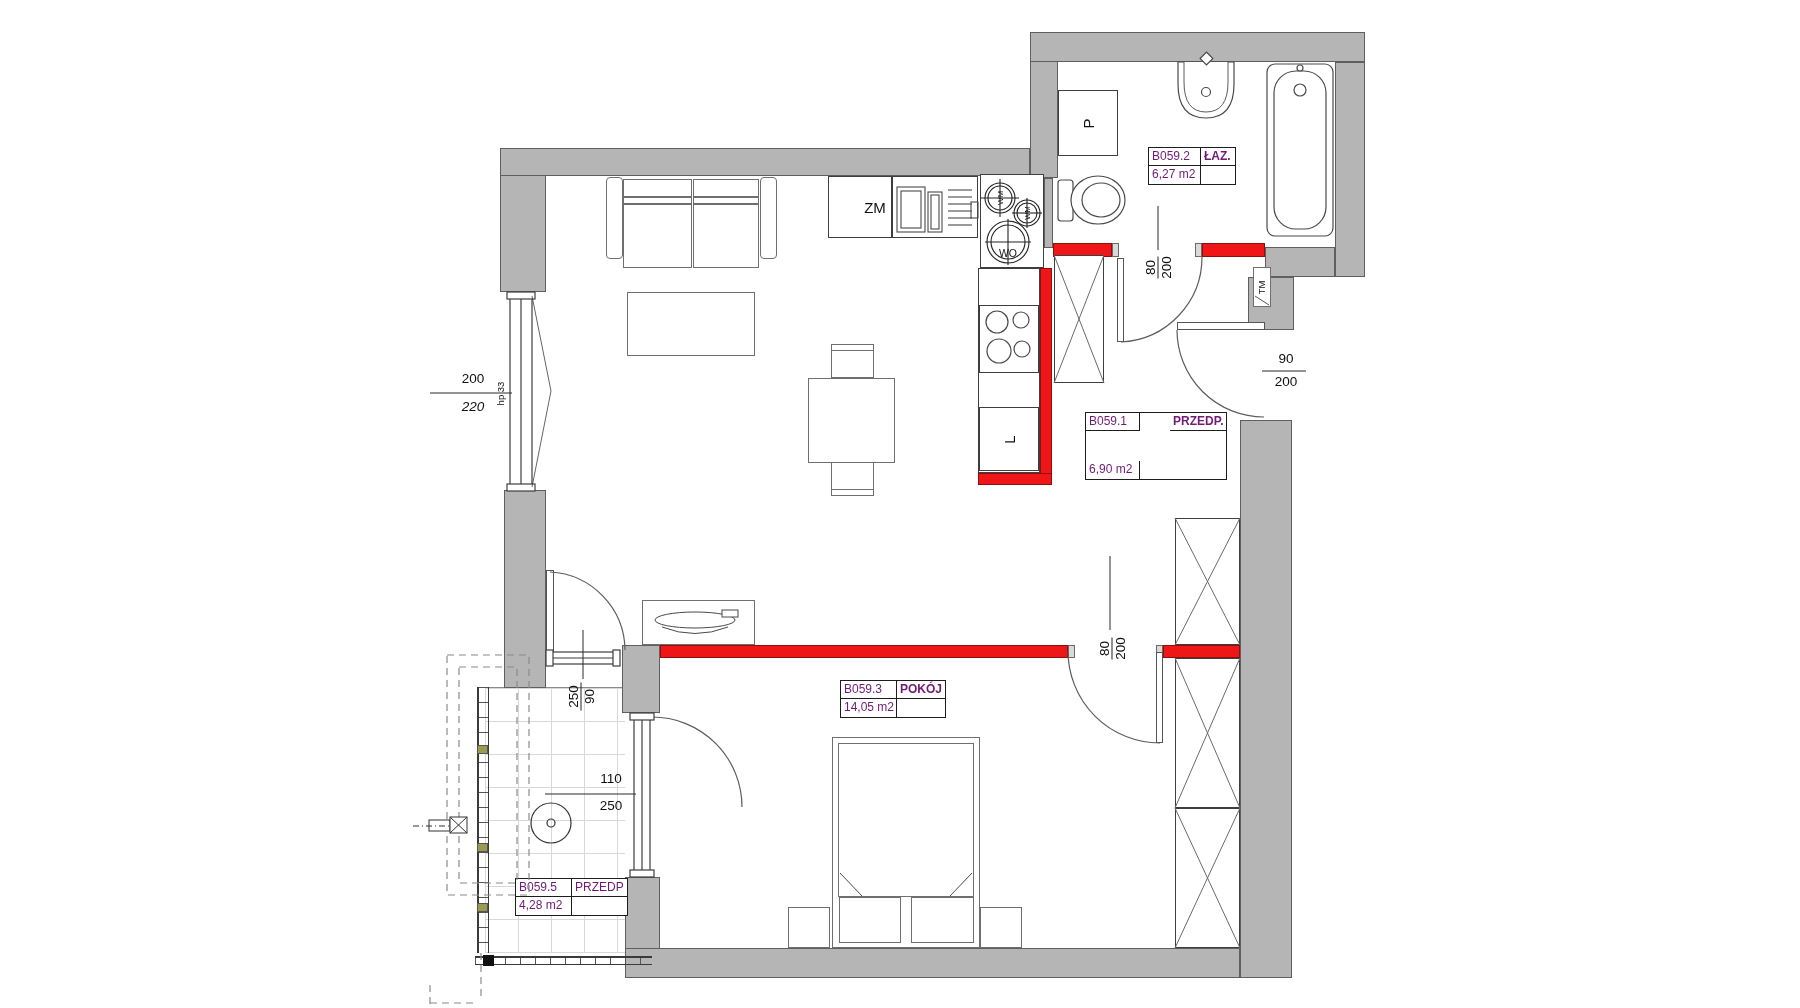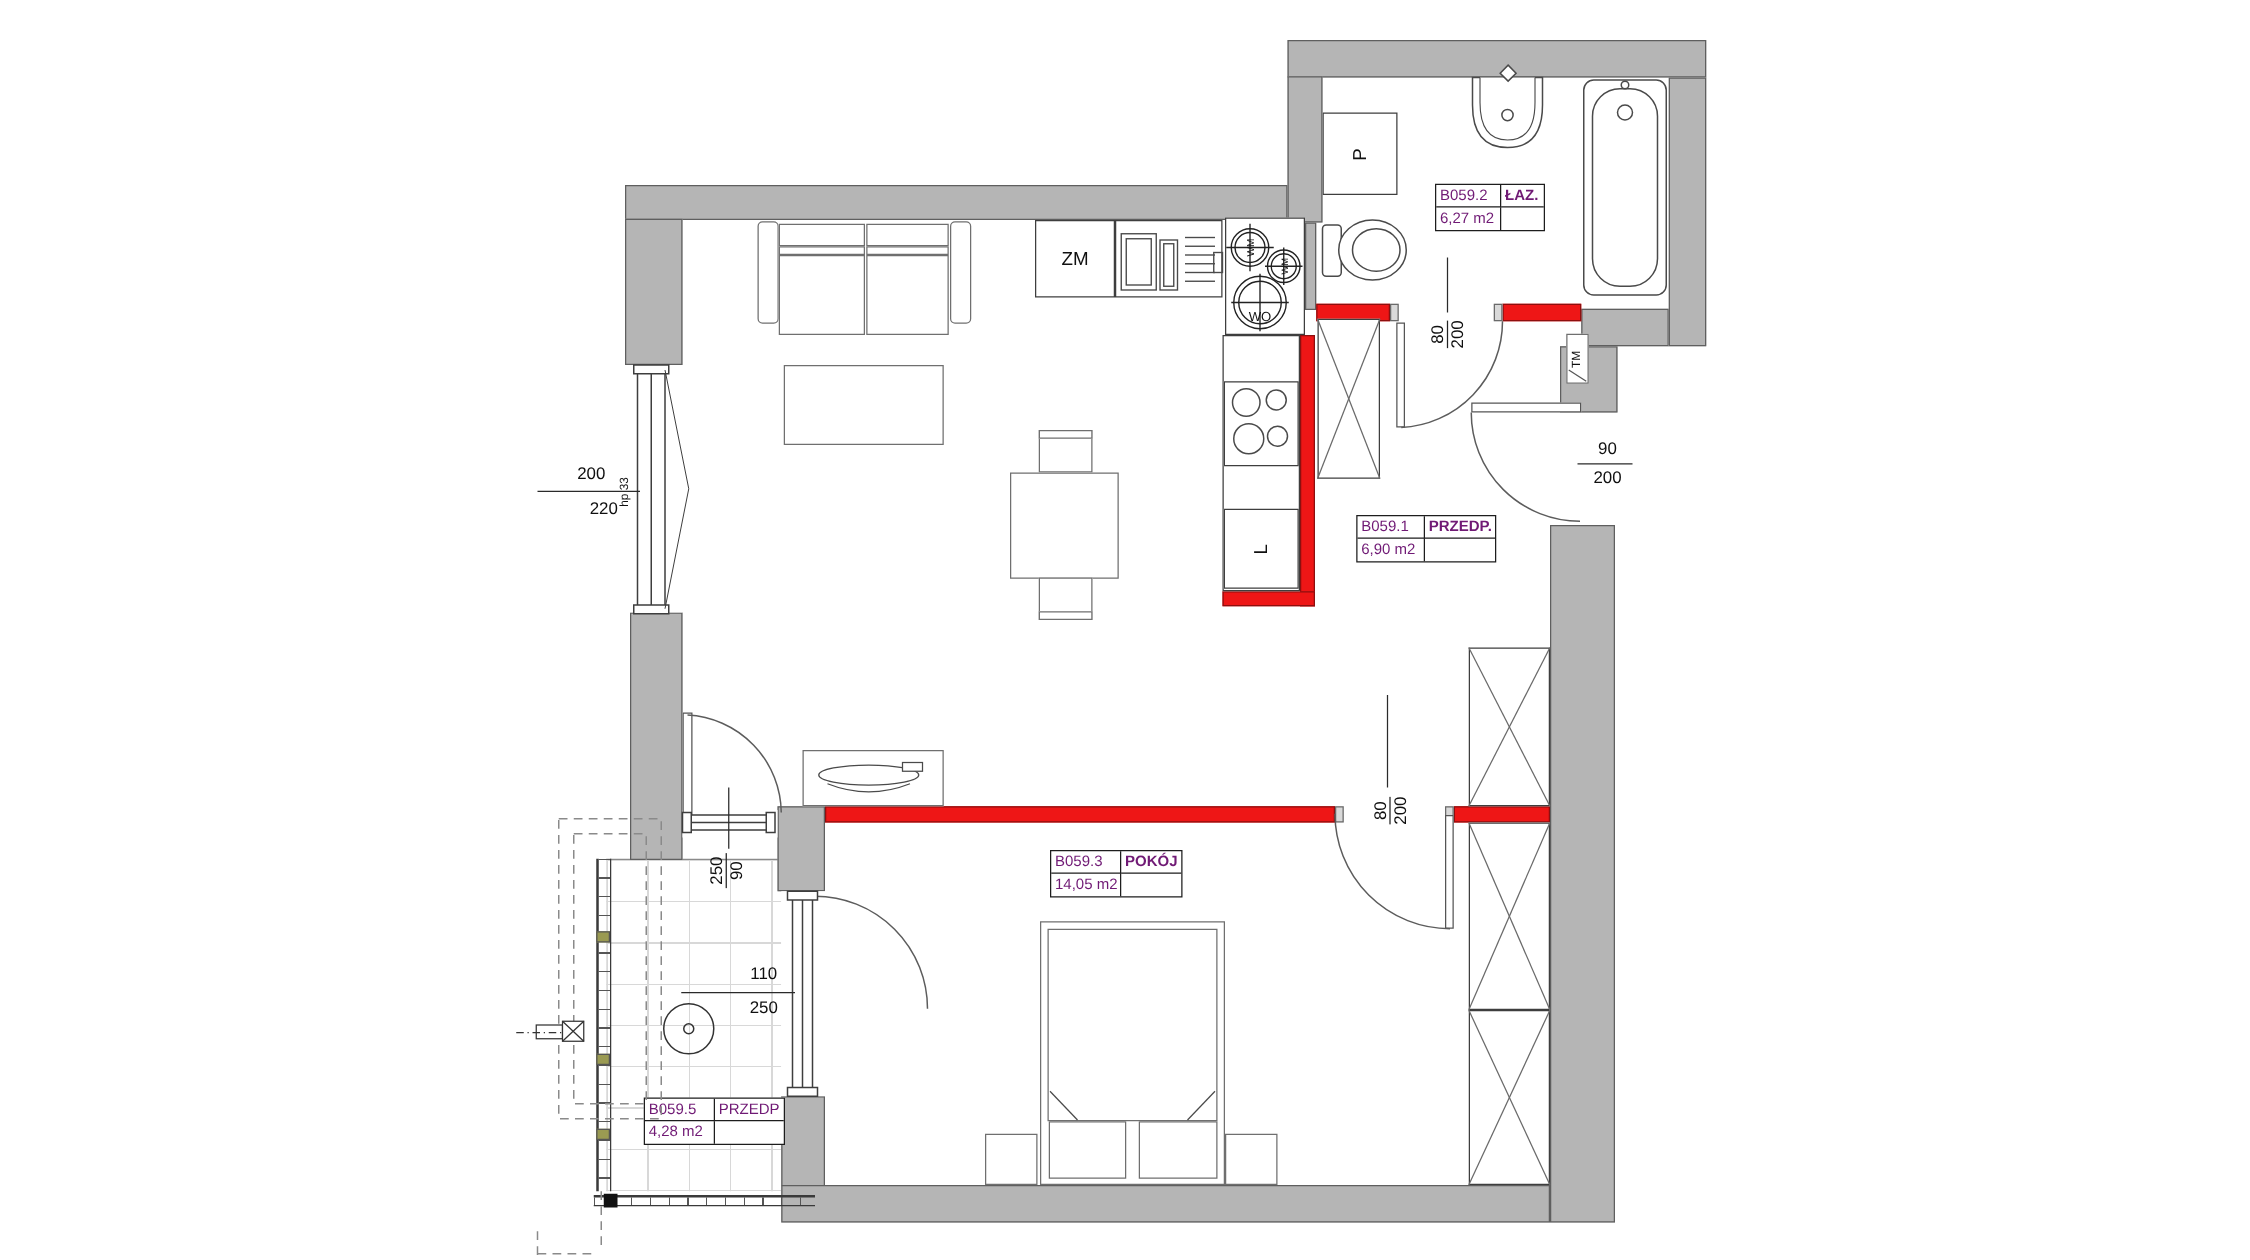--- a/index.html
+++ b/index.html
@@ -74,21 +74,21 @@
   <div class="blank" style="left:625px;top:713px;width:35px;height:164px;"></div>
   <div class="blank" style="left:546px;top:648px;width:76px;height:22px;"></div>
 
   <div class="wbox" style="left:980px;top:174px;width:64px;height:94px;"></div>
   <div class="wbox" style="left:1054px;top:255px;width:50px;height:128px;"></div>
   <div class="wbox" style="left:1175px;top:518px;width:65px;height:127px;"></div>
   <div class="wbox" style="left:1175px;top:658px;width:65px;height:150px;"></div>
   <div class="wbox" style="left:1175px;top:808px;width:65px;height:140px;"></div>
 
   <div class="wbox" style="left:828px;top:176px;width:64px;height:62px;"></div>
-  <div class="apl" style="left:828px;top:176px;width:64px;height:62px;">ZM</div>
+  <div class="apl" style="left:828px;top:176px;width:64px;height:62px;padding-left:15px;">ZM</div>
   <div class="wbox" style="left:892px;top:176px;width:86px;height:62px;"></div>
   <div class="wbox" style="left:978px;top:268px;width:62px;height:205px;"></div>
   <div class="wbox" style="left:979px;top:305px;width:60px;height:68px;"></div>
   <div class="wbox" style="left:979px;top:407px;width:60px;height:64px;"></div>
   <div class="apl" style="left:979px;top:407px;width:60px;height:64px;">
       <span class="rott">L</span>
     </div>
 
   <div class="wbox" style="left:1058px;top:90px;width:60px;height:66px;"></div>
   <div class="apl" style="left:1058px;top:90px;width:60px;height:66px;">
@@ -133,41 +133,41 @@
   <div class="leaf" style="left:1156px;top:652px;width:7px;height:91px;"></div>
   <div class="leaf" style="left:1177px;top:322px;width:88px;height:8px;"></div>
   <div class="leaf" style="left:546px;top:570px;width:8px;height:82px;"></div>
 
   <div class="rlabel" style="left:1148px;top:147px;grid-template-columns:52px 34px;">
     <div>B059.2</div>
     <div class="nm">ŁAZ.</div>
     <div>6,27 m2</div>
     <div></div>
   </div>
-  <div class="rlabel" style="left:1085px;top:412px;grid-template-columns:54px auto;">
+  <div class="rlabel" style="left:1085px;top:412px;grid-template-columns:54px auto;gap:30px;">
     <div>B059.1</div>
     <div class="nm">PRZEDP.</div>
     <div>6,90 m2</div>
     <div></div>
   </div>
   <div class="rlabel" style="left:840px;top:680px;grid-template-columns:56px auto;">
     <div>B059.3</div>
     <div class="nm">POKÓJ</div>
     <div>14,05 m2</div>
     <div></div>
   </div>
   <div class="rlabel" style="left:515px;top:878px;grid-template-columns:56px auto;">
     <div>B059.5</div>
     <div>PRZEDP</div>
     <div>4,28 m2</div>
     <div></div>
   </div>
 
   <div class="dimtext" style="left:443px;top:371px;width:60px;">200</div>
-  <div class="dimtext" style="left:453px;top:399px;width:60px;">220</div>
+  <div class="dimtext" style="left:443px;top:399px;width:60px;font-style:italic;">220</div>
   <div class="rotdim" style="left:478px;top:388px;width:44px;font-size:9.5px;">
       <span>hp 33</span>
     </div>
 
   <div class="rotdim" style="left:559px;top:681px;width:44px;">
     <span class="a">250</span>
       <span class="b">90</span>
   </div>
   <div class="dimtext" style="left:588px;top:771px;width:46px;">110</div>
   <div class="dimtext" style="left:588px;top:798px;width:46px;">250</div>

